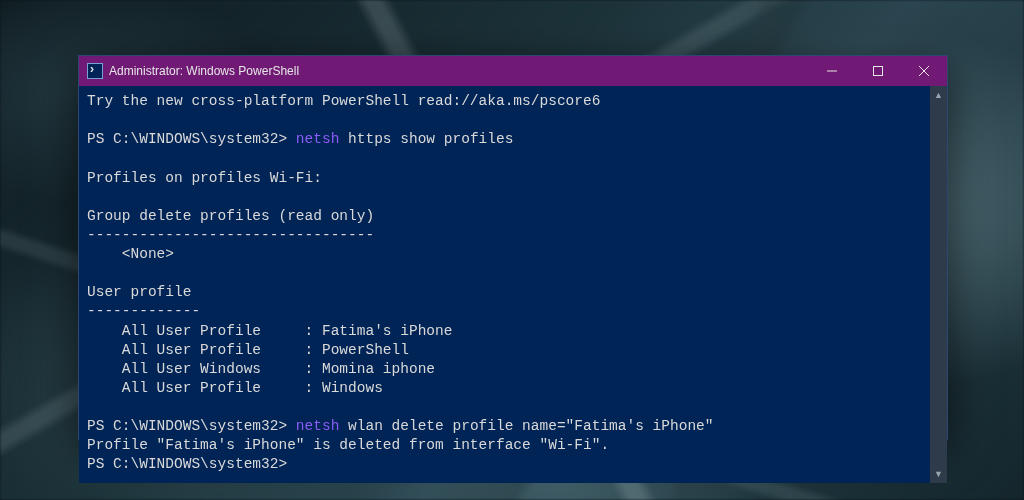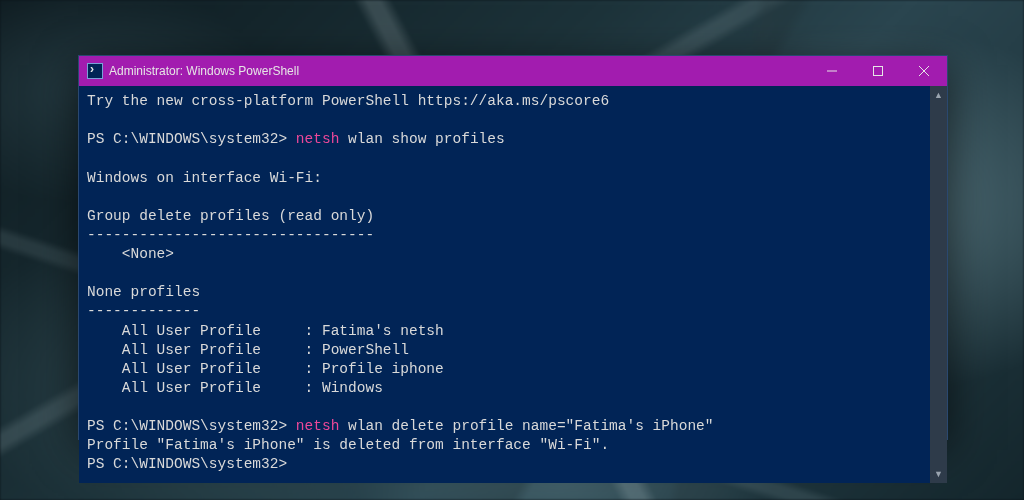--- a/index.html
+++ b/index.html
@@ -39,21 +39,21 @@
     position: absolute;
     left: 78px; top: 55px;
     width: 870px; height: 385px;
     background: #012456;
     box-shadow: 0 10px 40px rgba(0,0,0,0.6);
     border: 1px solid rgba(120,140,160,0.35);
     display: flex; flex-direction: column;
   }
   .titlebar {
     height: 30px;
-    background: #a21caf;
+    background: #701a75;
     display: flex; align-items: center;
     color: #e6e6e6;
     font-size: 12px;
     user-select: none;
   }
   .titlebar .app-icon {
     width: 16px; height: 16px;
     margin: 0 6px 0 8px;
     background: #012456;
     border: 1px solid #7aa0d8;
@@ -82,21 +82,21 @@
   .terminal {
     flex: 1 1 auto;
     padding: 6px 8px 8px 8px;
     font-family: Consolas, "Courier New", monospace;
     font-size: 14.5px;
     line-height: 1.32;
     color: #d9d9d9;
     white-space: pre;
     overflow: hidden;
   }
-  .cmd { color: #ec4899; }
+  .cmd { color: #8b5cf6; }
   .scrollbar {
     flex: 0 0 17px;
     background: #2e3b4a;
     position: relative;
   }
   .scroll-arrow {
     position: absolute; left: 0; right: 0; height: 17px;
     display: flex; align-items: center; justify-content: center;
     color: #9aa4af; font-size: 9px;
   }
@@ -125,35 +125,35 @@
         </svg>
     </div>
     <div class="winbtn close">
       <svg width="10" height="10" viewBox="0 0 10 10">
           <path d="M0 0 L10 10 M10 0 L0 10" stroke="currentColor" stroke-width="1"></path>
         </svg>
     </div>
   </div>
 
   <div class="client">
-    <div class="terminal"><span>Try the new cross-platform PowerShell https://aka.ms/pscore6</span>
+    <div class="terminal"><span>Try the new cross-platform PowerShell read://aka.ms/pscore6</span>
 
-<span>PS C:\WINDOWS\system32&gt; </span><span class="cmd">netsh</span><span> wlan show profiles</span>
+<span>PS C:\WINDOWS\system32&gt; </span><span class="cmd">netsh</span><span> https show profiles</span>
 
-<span>Windows on interface Wi-Fi:</span>
+<span>Profiles on profiles Wi-Fi:</span>
 
 <span>Group delete profiles (read only)</span>
 <span>---------------------------------</span>
 <span>    &lt;None&gt;</span>
 
-<span>None profiles</span>
+<span>User profile</span>
 <span>-------------</span>
-<span>    All User Profile     : Fatima's netsh</span>
+<span>    All User Profile     : Fatima's iPhone</span>
 <span>    All User Profile     : PowerShell</span>
-<span>    All User Profile     : Profile iphone</span>
+<span>    All User Windows     : Momina iphone</span>
 <span>    All User Profile     : Windows</span>
 
 <span>PS C:\WINDOWS\system32&gt; </span><span class="cmd">netsh</span><span> wlan delete profile name="Fatima's iPhone"</span>
 <span>Profile "Fatima's iPhone" is deleted from interface "Wi-Fi".</span>
 <span>PS C:\WINDOWS\system32&gt;</span></div>
 
     <div class="scrollbar">
       <div class="scroll-arrow up">▲</div>
       <div class="scroll-arrow down">▼</div>
     </div>

